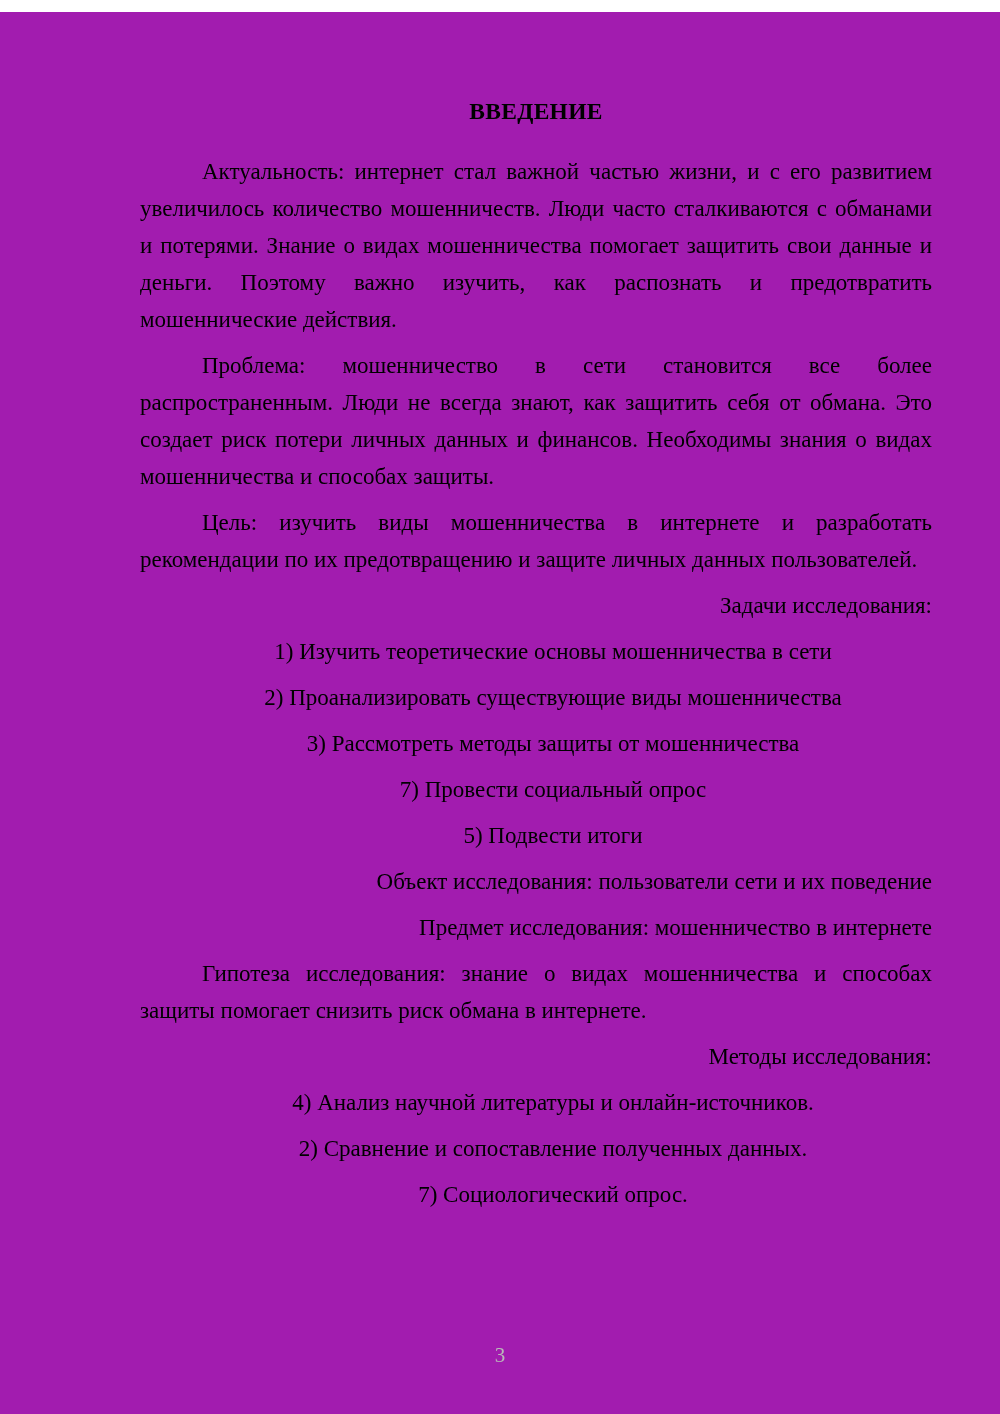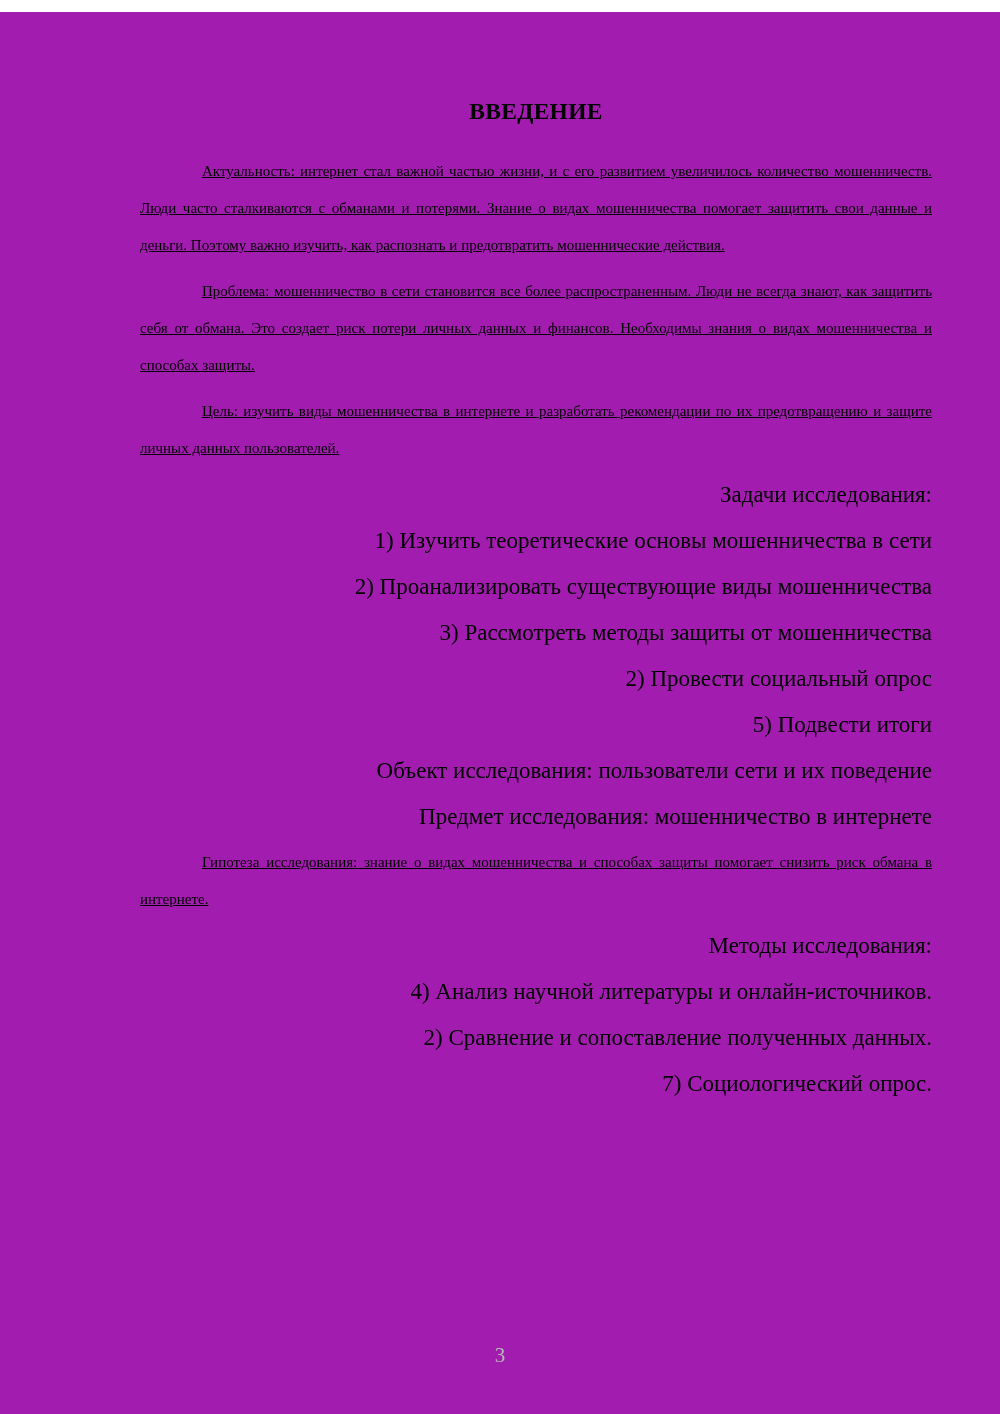--- a/index.html
+++ b/index.html
@@ -36,44 +36,43 @@
     font-size: 23.5px;
     font-weight: bold;
     text-align: center;
     line-height: 1.15;
     letter-spacing: 0.3px;
     margin: 0 0 28px 0;
   }
 
   
   .para {
-    font-size: 15px;
+    font-size: 23px;
     line-height: 37px;
     text-align: justify;
     text-justify: inter-word;
     text-indent: 62px;          
     margin: 0 0 9px 0;
     hyphens: none;
-    text-decoration: underline;
   }
 
   
   .para-label {
     font-size: 23px;
     line-height: 37px;
     text-align: right;
     text-indent: 62px;
     margin: 0 0 9px 0;
   }
 
   
   .list-item {
     font-size: 23px;
     line-height: 37px;
-    text-align: right;
+    text-align: center;
     text-indent: 34px;          
     margin: 0 0 9px 0;
   }
 
   .page-number {
     position: absolute;
     left: 0;
     right: 0;
     top: 1330px;
     text-align: center;
@@ -98,21 +97,21 @@
     <p class="para">Цель: изучить виды мошенничества в интернете и разработать рекомендации по их предотвращению и защите личных данных пользователей.</p>
 
     <p class="para-label">Задачи исследования:</p>
 
     <p class="list-item">1) Изучить теоретические основы мошенничества в сети</p>
 
     <p class="list-item">2) Проанализировать существующие виды мошенничества</p>
 
     <p class="list-item">3) Рассмотреть методы защиты от мошенничества</p>
 
-    <p class="list-item">2) Провести социальный опрос</p>
+    <p class="list-item">7) Провести социальный опрос</p>
 
     <p class="list-item">5) Подвести итоги</p>
 
     <p class="para-label">Объект исследования: пользователи сети и их поведение</p>
 
     <p class="para-label">Предмет исследования: мошенничество в интернете</p>
 
     <p class="para">Гипотеза исследования: знание о видах мошенничества и способах защиты помогает снизить риск обмана в интернете.</p>
 
     <p class="para-label">Методы исследования:</p>

